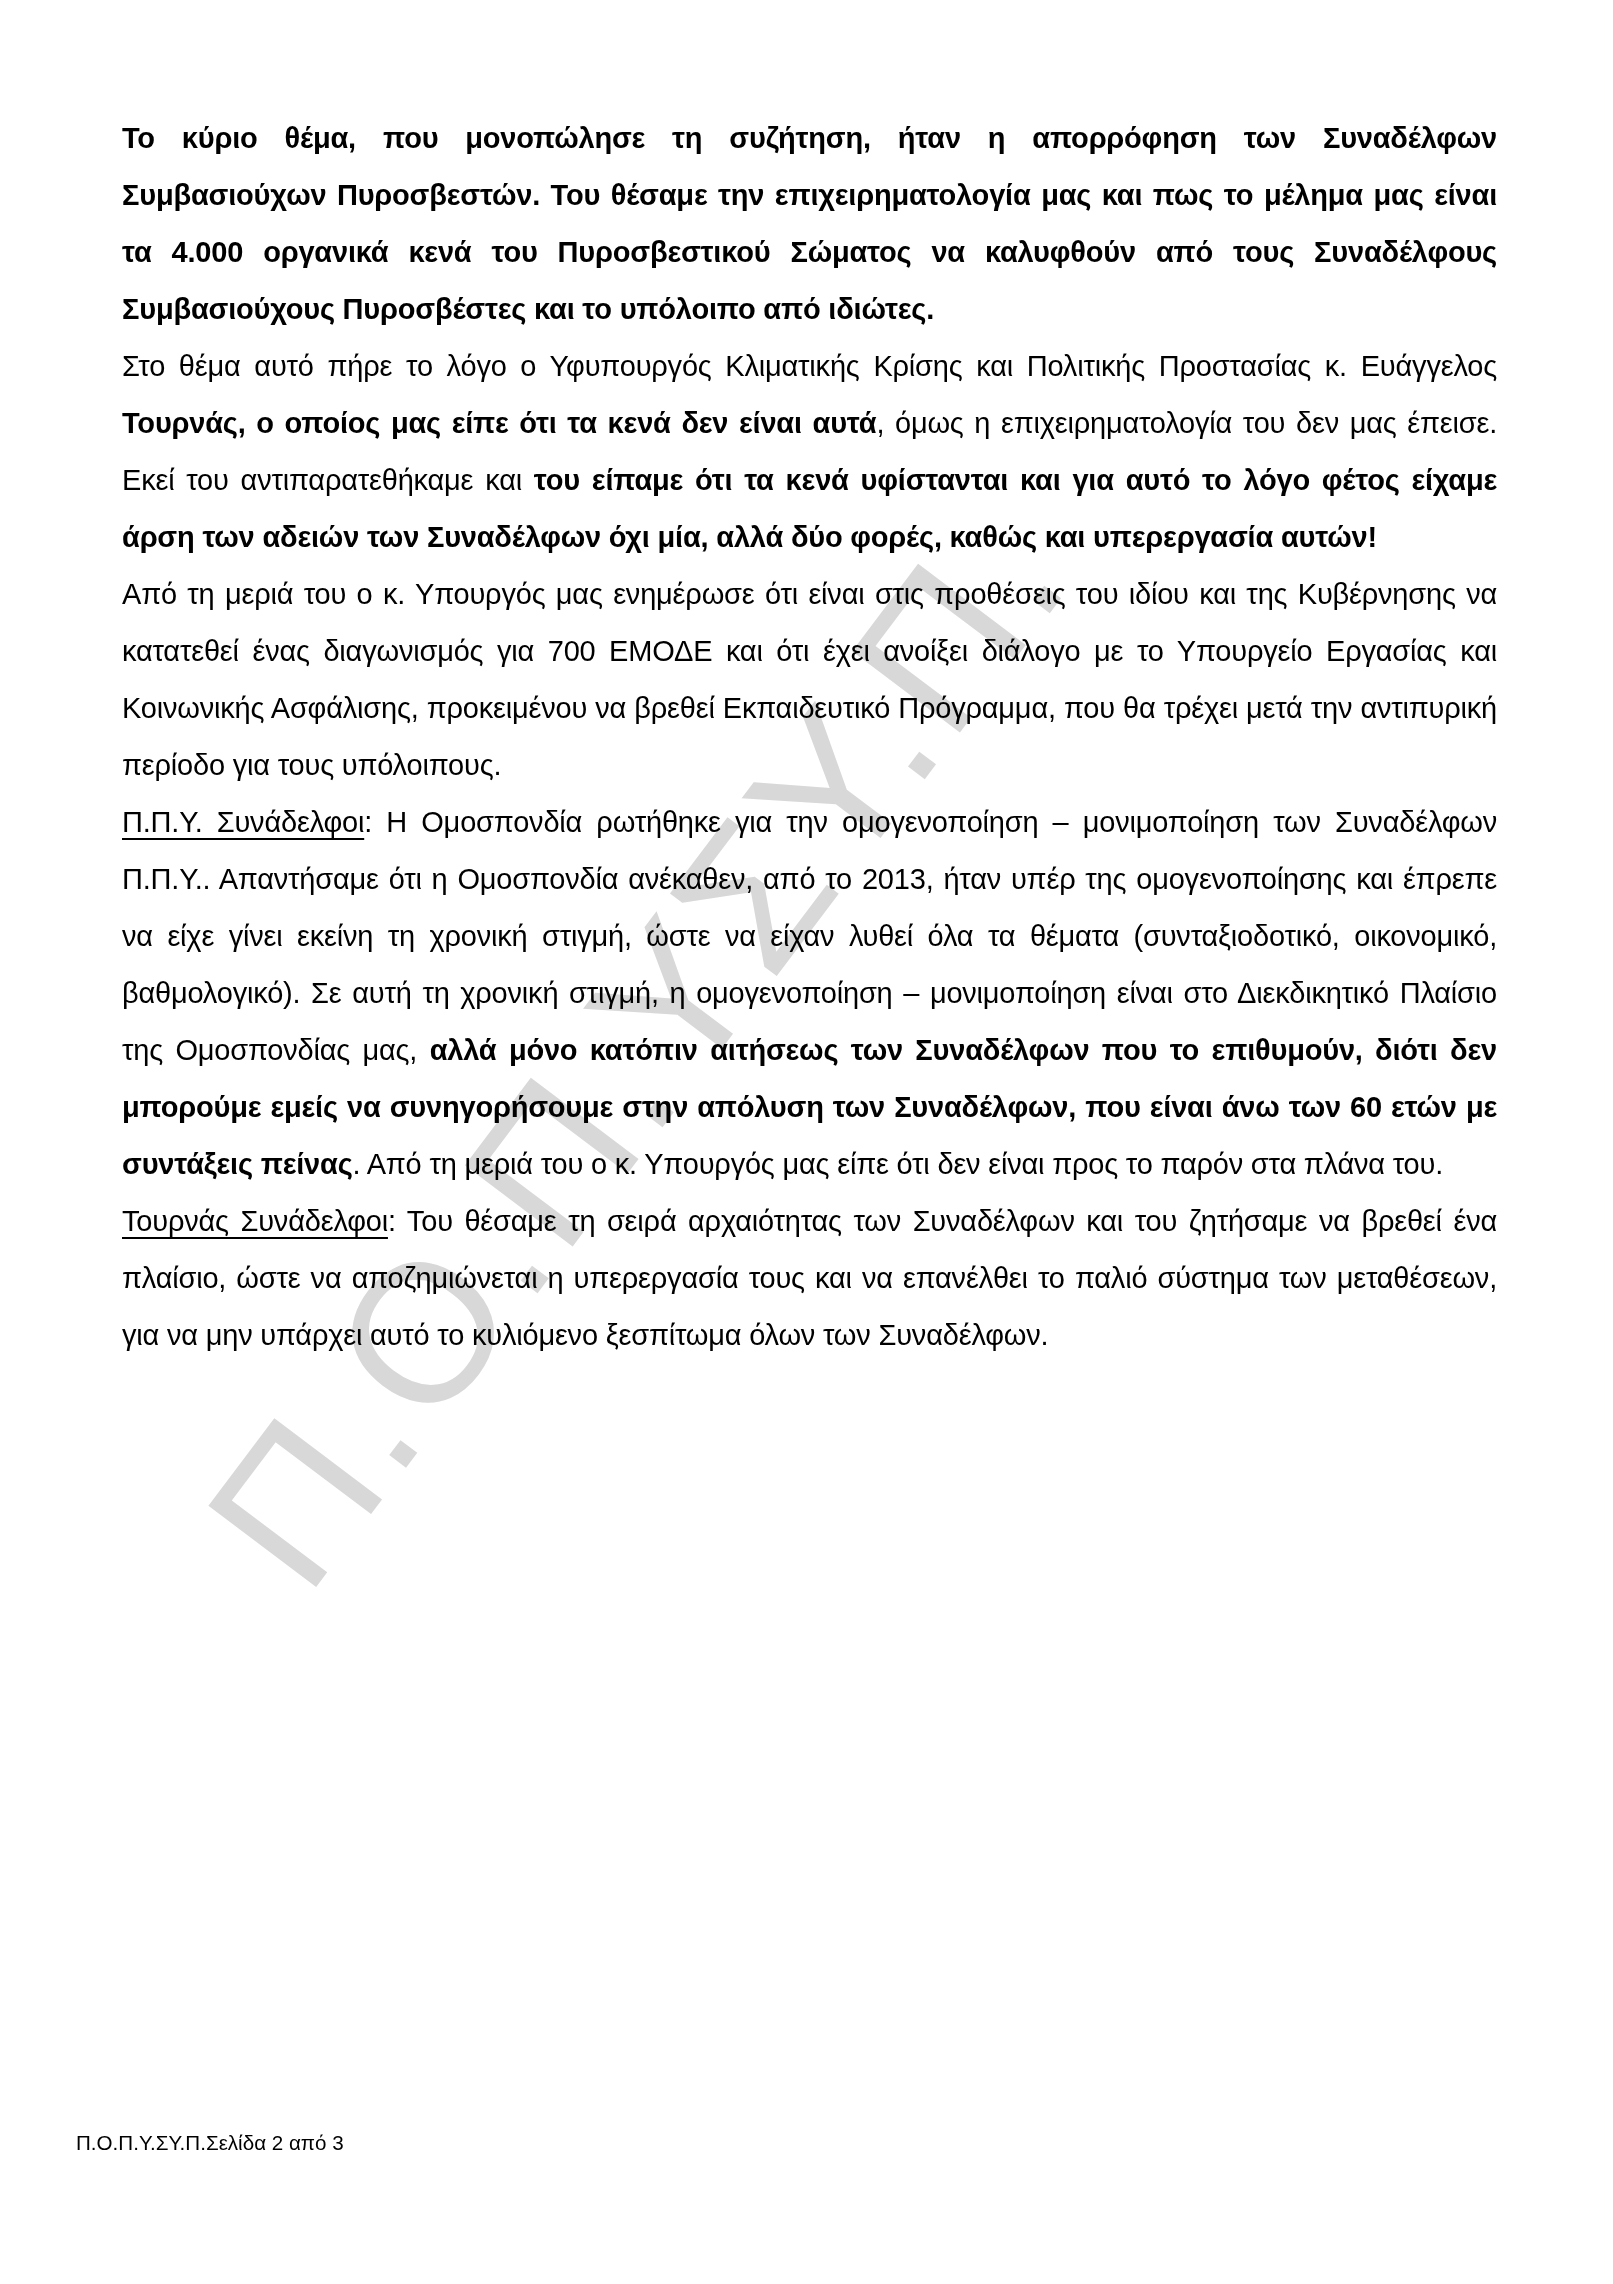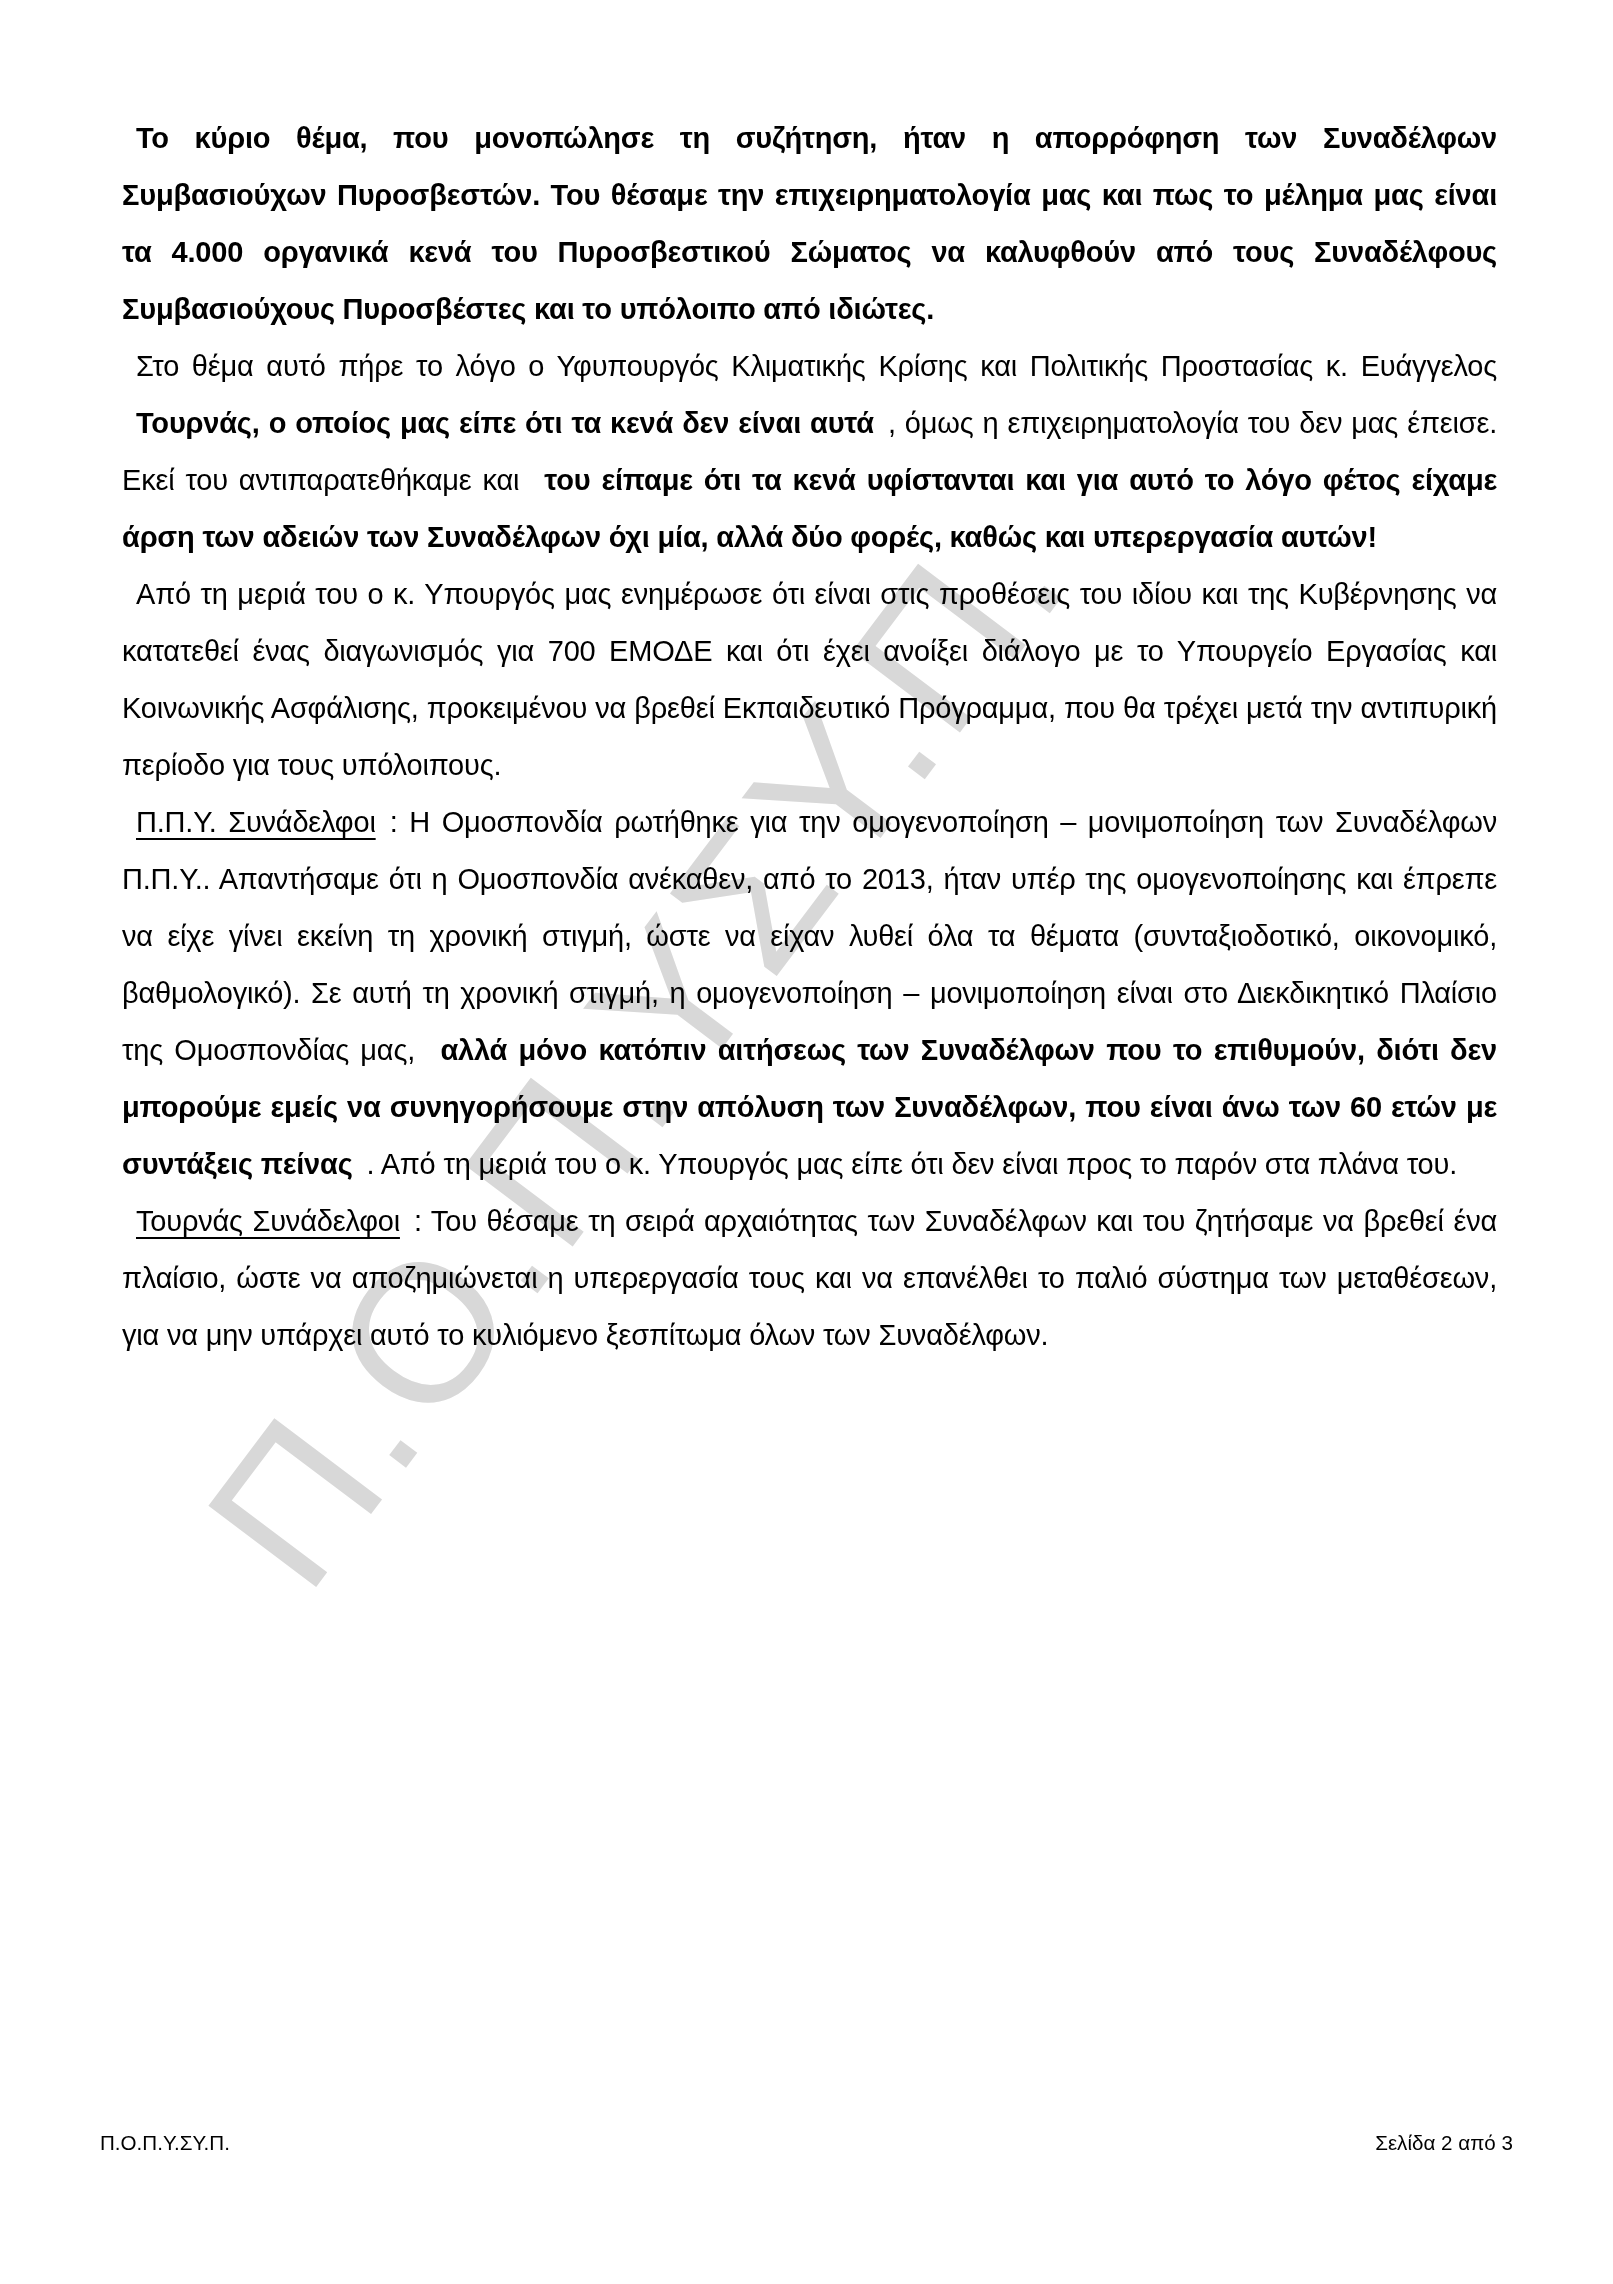--- a/index.html
+++ b/index.html
@@ -34,36 +34,35 @@
     z-index: 1;
     padding: 110px 116px 0 122px;
   }
   p.para {
     margin: 0;
     font-size: 29px;
     line-height: 57px;
     text-align: justify;
     letter-spacing: -0.2px;
   }
-  p.para span { white-space: pre-wrap; margin-left: 14px; }
+  p.para span { white-space: pre-wrap; }
   .bold, .b { font-weight: bold; }
   .u { text-decoration: underline; text-underline-offset: 5.9px; }
   .mb-1 { margin-bottom: 63px; }
   .mb-2 { margin-bottom: 118px; }
   .mb-3 { margin-bottom: 61px; }
   .mb-4 { margin-bottom: 67px; }
   .footer {
     position: absolute;
     left: 0;
     right: 0;
     top: 2129px;
     z-index: 1;
     display: flex;
-    justify-content: space-between;
-    padding: 0 100px;
+    padding: 0 76px;
     box-sizing: border-box;
     font-size: 20.6px;
     line-height: 27.4px;
   }
 </style>
 </head>
 <body>
 
 <div class="page">
 

